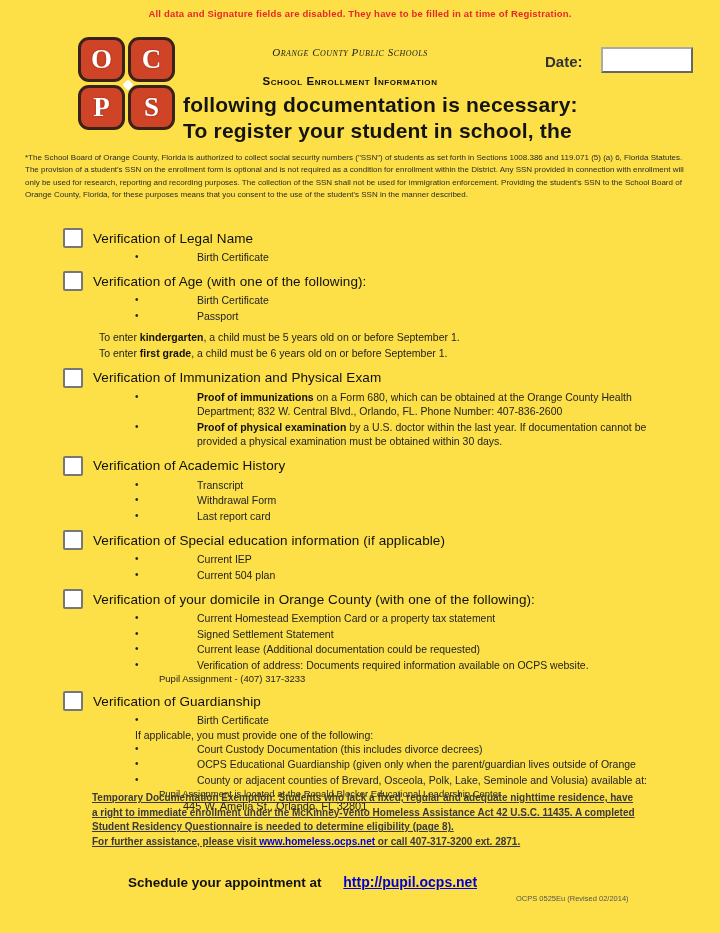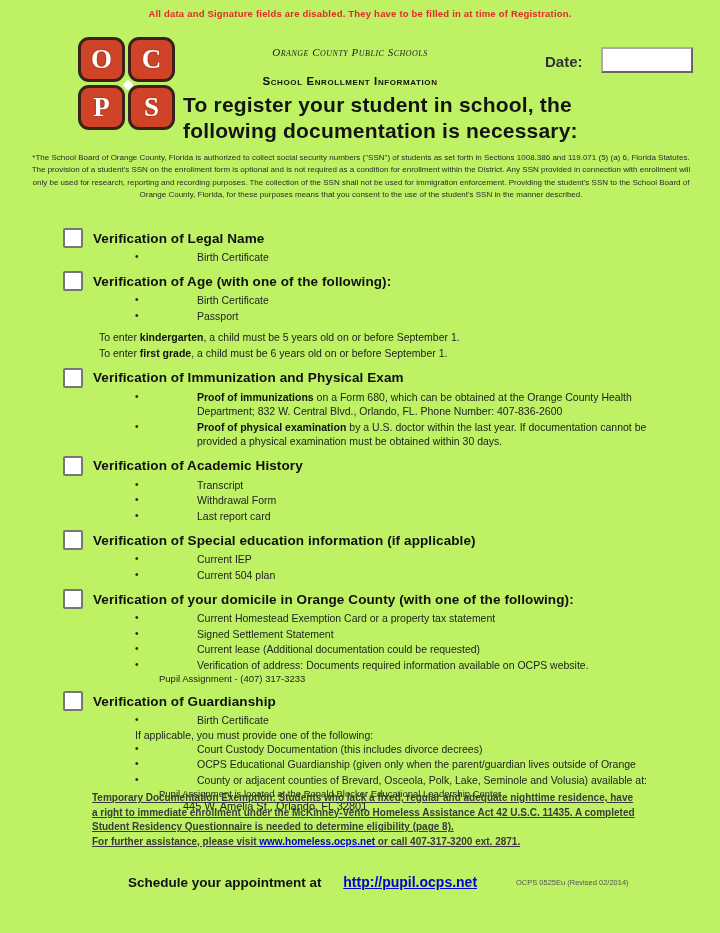--- a/index.html
+++ b/index.html
@@ -1,18 +1,18 @@
 <!DOCTYPE html>
 <html><head>
 <meta charset="utf-8">
 <style>
   html,body{margin:0;padding:0;background:#e9e9e9;}
   .page{
     position:relative;width:720px;height:933px;margin:0 auto;
-    background:#bef264;overflow:hidden;
+    background:#fde047;overflow:hidden;
     font-family:"Liberation Sans",sans-serif;color:#222;
   }
   
   .notice{
     position:absolute;top:8px;left:0;right:0;text-align:center;
     font-size:9.5px;color:#e8262a;font-weight:600;letter-spacing:.2px;
   }
   
   .logo{position:absolute;top:37px;left:78px;width:100px;height:96px;
     display:grid;grid-template-columns:47px 47px;grid-template-rows:45px 45px;gap:3px;}
@@ -41,51 +41,51 @@
     box-sizing:border-box;font-size:13px;padding:2px 4px;font-family:"Liberation Sans",sans-serif;
   }
   
   .headline{
     position:absolute;left:183px;top:92px;width:450px;
     font-size:21px;font-weight:bold;color:#141414;line-height:1.25;letter-spacing:.2px;
   }
   
   .ssn{
     position:absolute;left:25px;top:152px;width:672px;
-    font-size:8px;color:#2a2a2a;line-height:1.55;text-align:center;
+    font-size:8px;color:#2a2a2a;line-height:1.55;text-align:left;
   }
   
   .checklist{position:absolute;left:63px;top:228px;width:610px;}
   .section{margin-bottom:7px;}
   .sec-head{display:flex;align-items:center;margin-bottom:2px;}
   .cb{
     flex:0 0 auto;width:20px;height:20px;background:#fff;
     border:2px solid #777;border-radius:2px;margin-right:10px;box-sizing:border-box;cursor:pointer;
   }
-  .sec-title{font-size:13.5px;font-weight:bold;color:#101010;letter-spacing:.1px;}
+  .sec-title{font-size:13.5px;font-weight:normal;color:#101010;letter-spacing:.1px;}
   .bullets{padding-left:72px;}
   .bullet{display:flex;font-size:10.5px;line-height:1.38;color:#222;margin-bottom:1px;}
   .bullet .dot{flex:0 0 14px;font-size:10px;color:#222;}
   .bullet b{font-weight:bold;color:#111;}
   .bullet .bt{display:block;padding-left:48px;}
   .sub-line{padding-left:96px;font-size:9.5px;color:#222;margin-top:1px;}
   .sub-line2{padding-left:120px;font-size:11px;color:#222;margin-top:1px;}
   .plain-line{padding-left:72px;font-size:10.5px;color:#222;margin:1px 0;}
   .notes{margin:4px 0 6px 36px;font-size:10.5px;line-height:1.5;color:#222;}
   .notes b{color:#111;}
   
   .temp-exempt{
     position:absolute;left:92px;top:791px;width:548px;
     font-size:10px;line-height:1.45;color:#3a3a3a;font-weight:600;text-decoration:underline;
   }
   .temp-exempt a,.footer a{color:#0000d4;text-decoration:underline;font-weight:bold;cursor:pointer;}
   .footer{position:absolute;left:92px;top:874px;width:600px;font-size:13.5px;}
   .sched-label{font-weight:bold;color:#111;margin-left:36px;}
   .sched-link{margin-left:18px;font-weight:bold;font-size:14px;text-align:right;}
-  .doc-code{position:absolute;left:424px;top:4px;font-size:7.5px;color:#555;font-weight:400;text-align:right;}
+  .doc-code{position:absolute;left:424px;top:20px;font-size:7.5px;color:#555;font-weight:400;text-align:right;}
 </style>
 </head>
 <body>
 
 <div class="page">
 
   <div class="notice">All data and Signature fields are disabled.  They have to be filled in at time of Registration.</div>
 
   <div class="logo">
     <div class="logo-tile">O</div>
@@ -97,22 +97,22 @@
 
   <div class="org-block">
     <div class="org-name">Orange County Public Schools</div>
     <div class="org-sub">School Enrollment Information</div>
   </div>
 
   <div class="date-label">Date:</div>
   <input class="date-box" value="" style="">
 
   <div class="headline">
+    <div>following documentation is necessary:</div>
     <div>To register your student in school, the</div>
-    <div>following documentation is necessary:</div>
   </div>
 
   <div class="ssn">*The School Board of Orange County, Florida is authorized to collect social security numbers ("SSN") of students as set forth in Sections 1008.386 and 119.071 (5) (a) 6, Florida Statutes. The provision of a student's SSN on the enrollment form is optional and is not required as a condition for enrollment within the District. Any SSN provided in connection with enrollment will only be used for research, reporting and recording purposes. The collection of the SSN shall not be used for immigration enforcement.  Providing the student's SSN to the School Board of Orange County, Florida, for these purposes means that you consent to the use of the student's SSN in the manner described.</div>
 
   <div class="checklist">
 
     <div class="section">
       <div class="sec-head">
         <span class="cb"></span>
         <span class="sec-title">Verification of Legal Name</span>

